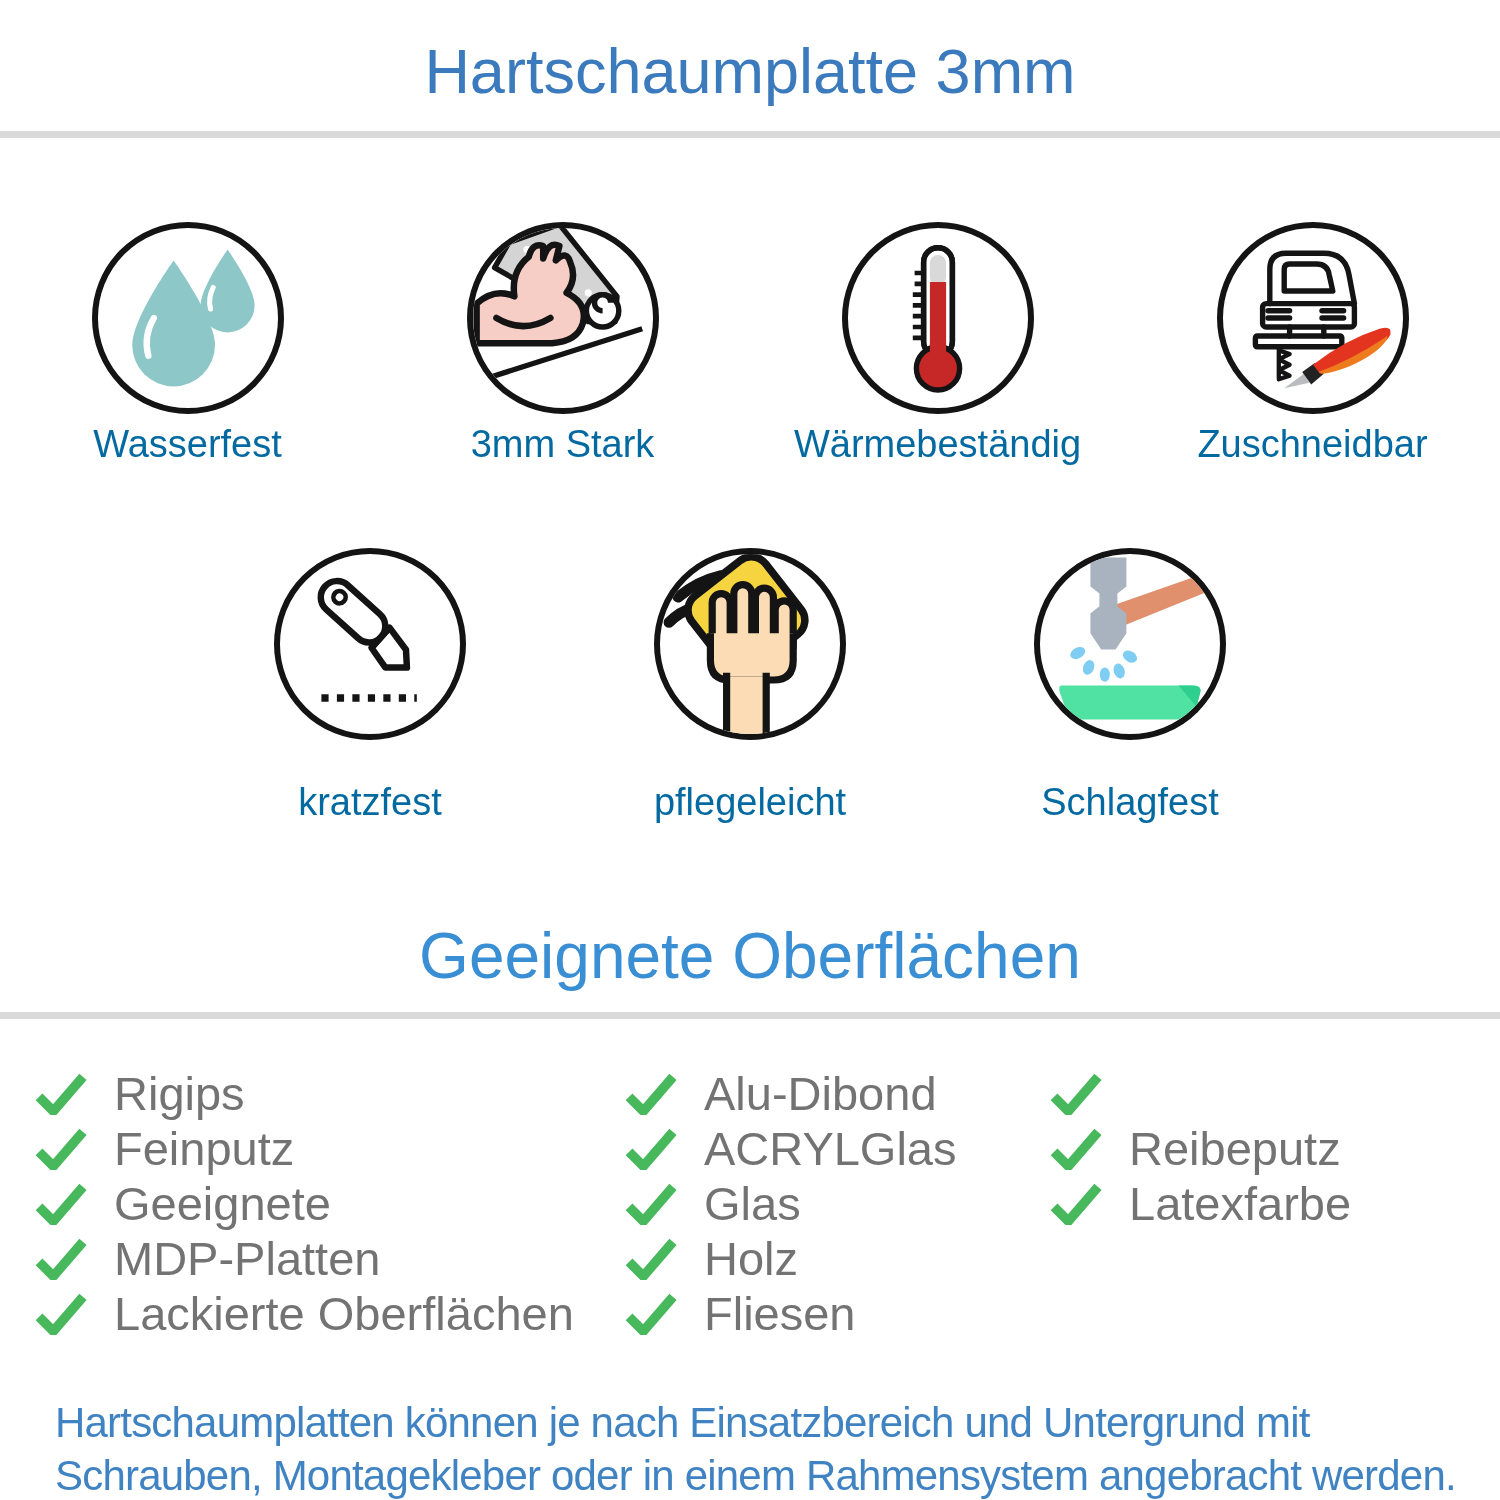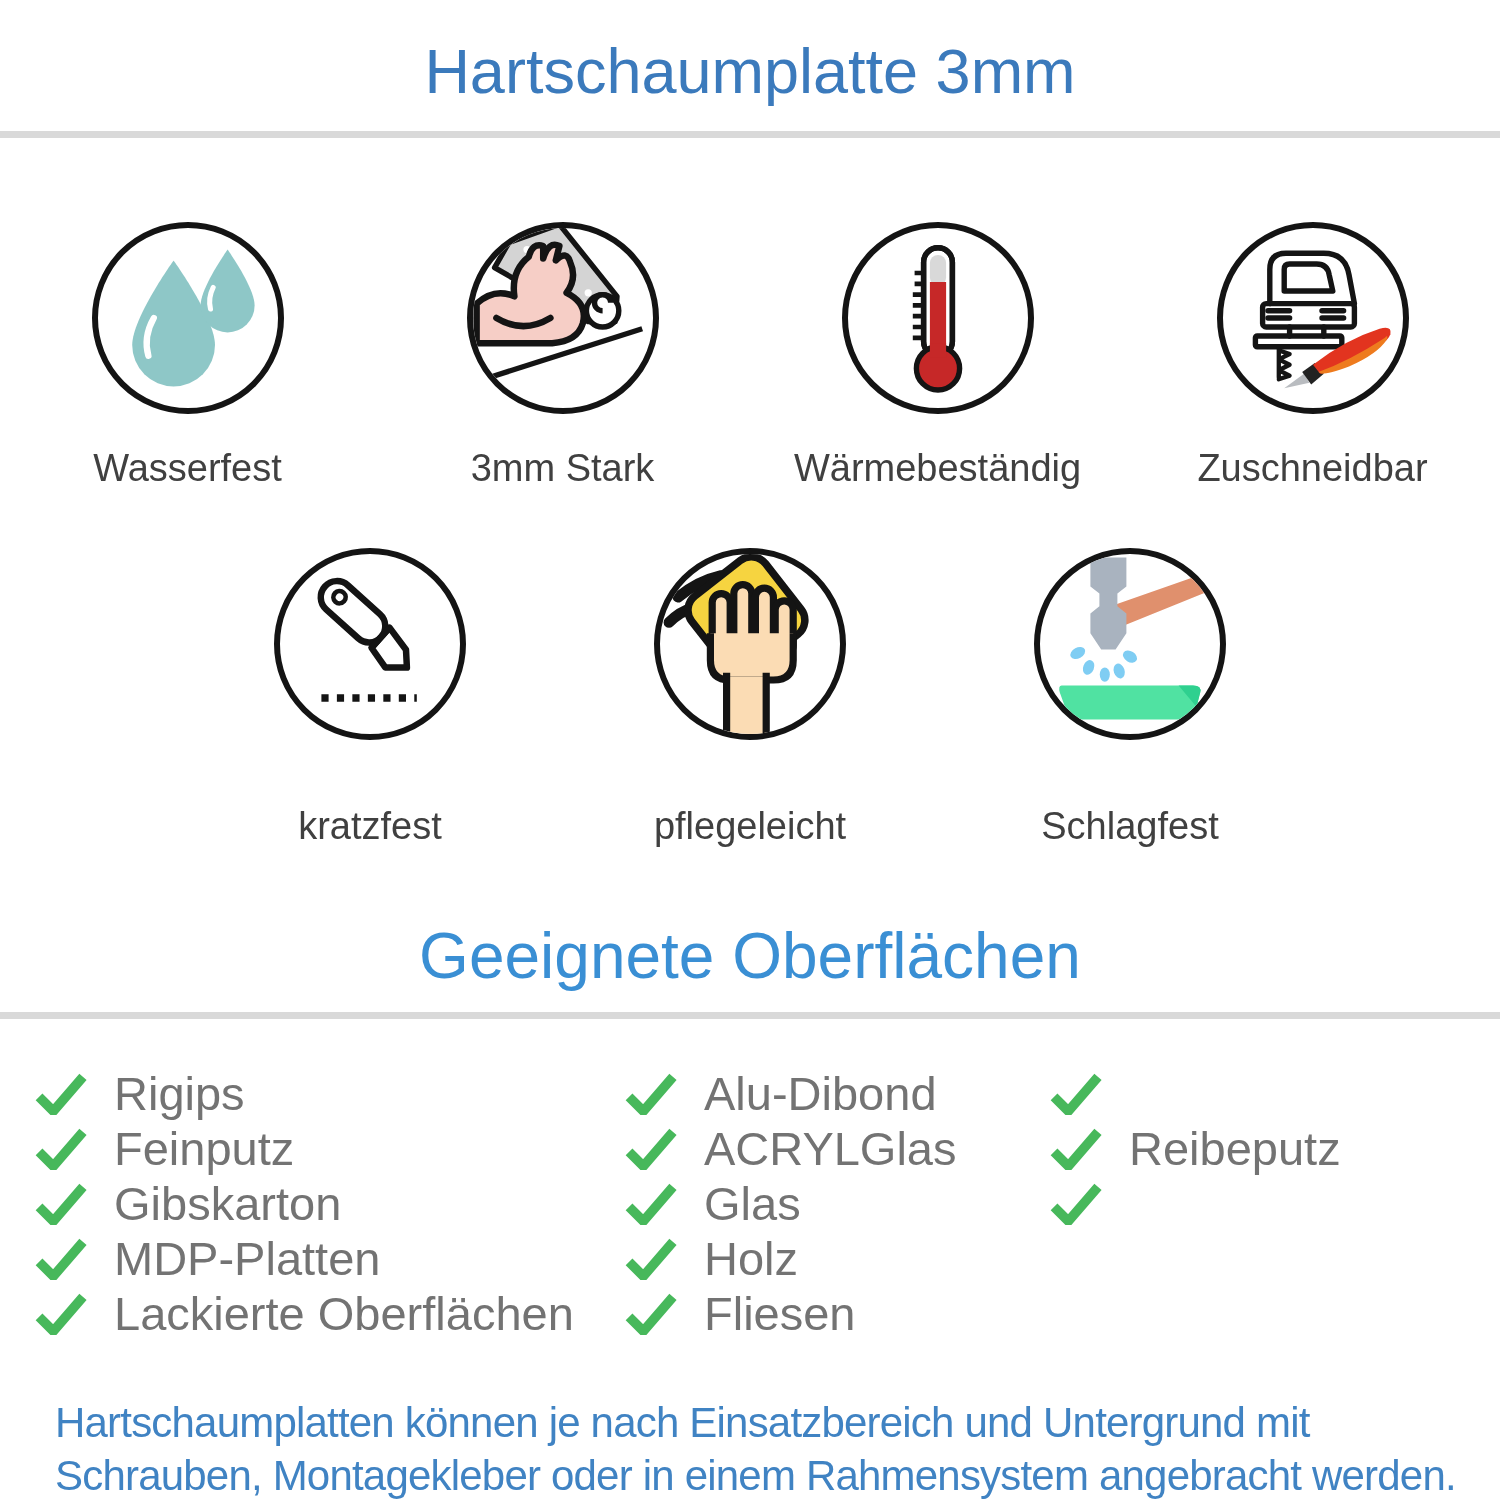--- a/index.html
+++ b/index.html
@@ -31,21 +31,21 @@
   .feat-row.r2{top:548px;left:180px;width:1140px;}
   .feat-row.r2 .feat{width:380px;gap:32px;}
 
   .feat{display:flex;flex-direction:column;align-items:center;}
   .circle{
     width:180px;height:180px;border:6px solid #141414;border-radius:50%;
     overflow:hidden;background:#fff;flex:none;
   }
   .circle svg{width:100%;height:100%;display:block;}
   .feat-label{
-    margin-top:32px;font-size:38px;line-height:44px;color:#404040;
+    margin-top:8px;font-size:38px;line-height:44px;color:#0369a1;
     white-space:nowrap;text-align:center;
   }
 
   .surface-col{position:absolute;top:1066px;}
   .surface-col.c1{left:35px;}
   .surface-col.c2{left:625px;}
   .surface-col.c3{left:1050px;}
   .check-row{display:flex;align-items:center;height:55px;}
   .check-svg{width:52px;height:42px;margin-right:27px;flex:none;}
   .check-label{font-size:47px;color:#737373;white-space:nowrap;text-align:center;}
@@ -212,21 +212,21 @@
     <div class="check-row">
       <svg class="check-svg" viewBox="0 0 54 44">
           <path d="M4 25 L19 40 L50 4" stroke="#47b85b" stroke-width="10" fill="none"></path>
         </svg>
       <span class="check-label">Feinputz</span>
     </div>
     <div class="check-row">
       <svg class="check-svg" viewBox="0 0 54 44">
           <path d="M4 25 L19 40 L50 4" stroke="#47b85b" stroke-width="10" fill="none"></path>
         </svg>
-      <span class="check-label">Gibskarton</span>
+      <span class="check-label">Geeignete</span>
     </div>
     <div class="check-row">
       <svg class="check-svg" viewBox="0 0 54 44">
           <path d="M4 25 L19 40 L50 4" stroke="#47b85b" stroke-width="10" fill="none"></path>
         </svg>
       <span class="check-label">MDP-Platten</span>
     </div>
     <div class="check-row">
       <svg class="check-svg" viewBox="0 0 54 44">
           <path d="M4 25 L19 40 L50 4" stroke="#47b85b" stroke-width="10" fill="none"></path>
@@ -277,20 +277,21 @@
     <div class="check-row">
       <svg class="check-svg" viewBox="0 0 54 44">
           <path d="M4 25 L19 40 L50 4" stroke="#47b85b" stroke-width="10" fill="none"></path>
         </svg>
       <span class="check-label">Reibeputz</span>
     </div>
     <div class="check-row">
       <svg class="check-svg" viewBox="0 0 54 44">
           <path d="M4 25 L19 40 L50 4" stroke="#47b85b" stroke-width="10" fill="none"></path>
         </svg>
+      <span class="check-label">Latexfarbe</span>
     </div>
   </div>
 
   <div class="footer-note">
     <div>Hartschaumplatten können je nach Einsatzbereich und Untergrund mit</div>
     <div>Schrauben, Montagekleber oder in einem Rahmensystem angebracht werden.</div>
   </div>
 
 </div>
 

